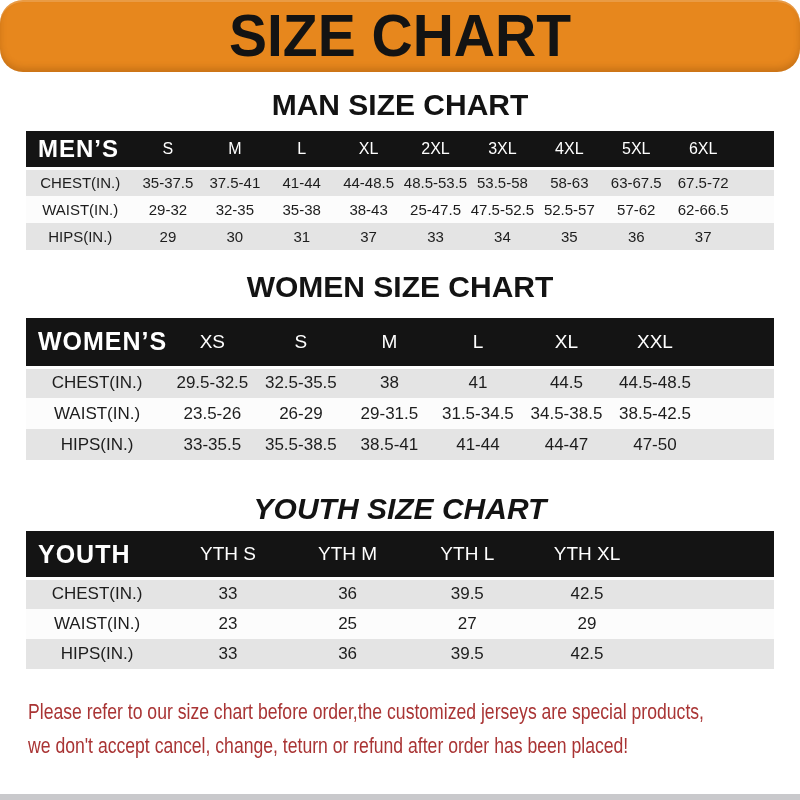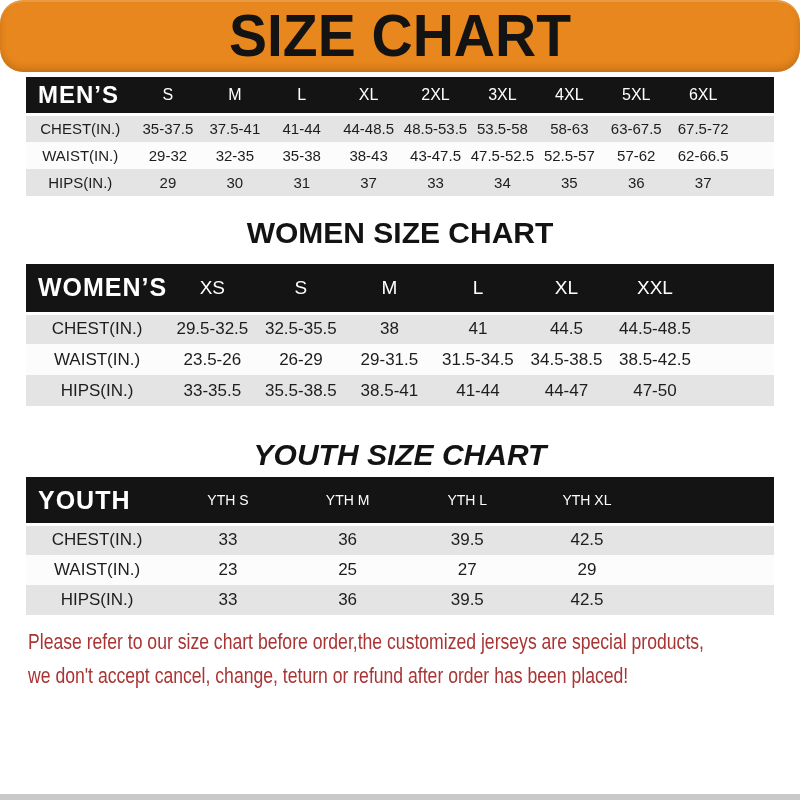--- a/index.html
+++ b/index.html
@@ -79,27 +79,27 @@
   .section-men   tbody tr         { height: 27px; font-size: 15px; }
 
   .section-women col.col-label  { width: 19%; }
   .section-women col.col-spacer { width: 10%; }
   .section-women thead th         { height: 46px; font-size: 19px; }
   .section-women thead th.corner  { font-size: 25px; }
   .section-women tbody tr         { height: 31px; font-size: 17px; }
 
   .section-youth col.col-label  { width: 19%; }
   .section-youth col.col-spacer { width: 17%; }
-  .section-youth thead th         { height: 44px; font-size: 14px; }
+  .section-youth thead th         { height: 44px; font-size: 19px; }
   .section-youth thead th.corner  { font-size: 25px; }
   .section-youth tbody tr         { height: 30px; font-size: 17px; }
 
   
   .footer-note {
-    margin-top: 10px;
+    margin-top: 26px;
     padding-left: 28px;
     color: var(--footer-text, #A93434);
   }
   .footer-note p {
     margin: 0;
     font-size: 22px;
     line-height: 34px;
     transform: scaleX(0.8);
     transform-origin: left center;
     white-space: nowrap;
@@ -117,20 +117,21 @@
 <body>
 
 <div class="page">
 
   <header class="banner">
     <h1>SIZE CHART</h1>
   </header>
 
   <main id="sections">
       <section class="size-section section-men">
+        <h2 class="section-title">MAN SIZE CHART</h2>
         <table class="size-table">
           <colgroup>
             <col class="col-label">
             <col>
             <col>
             <col>
             <col>
             <col>
             <col>
             <col>
@@ -166,21 +167,21 @@
               <td>63-67.5</td>
               <td>67.5-72</td>
               <td class="spacer-cell"></td>
             </tr>
             <tr>
               <td class="row-label">WAIST(IN.)</td>
               <td>29-32</td>
               <td>32-35</td>
               <td>35-38</td>
               <td>38-43</td>
-              <td>43-47.5</td>
+              <td>25-47.5</td>
               <td>47.5-52.5</td>
               <td>52.5-57</td>
               <td>57-62</td>
               <td>62-66.5</td>
               <td class="spacer-cell"></td>
             </tr>
             <tr>
               <td class="row-label">HIPS(IN.)</td>
               <td>29</td>
               <td>30</td>

